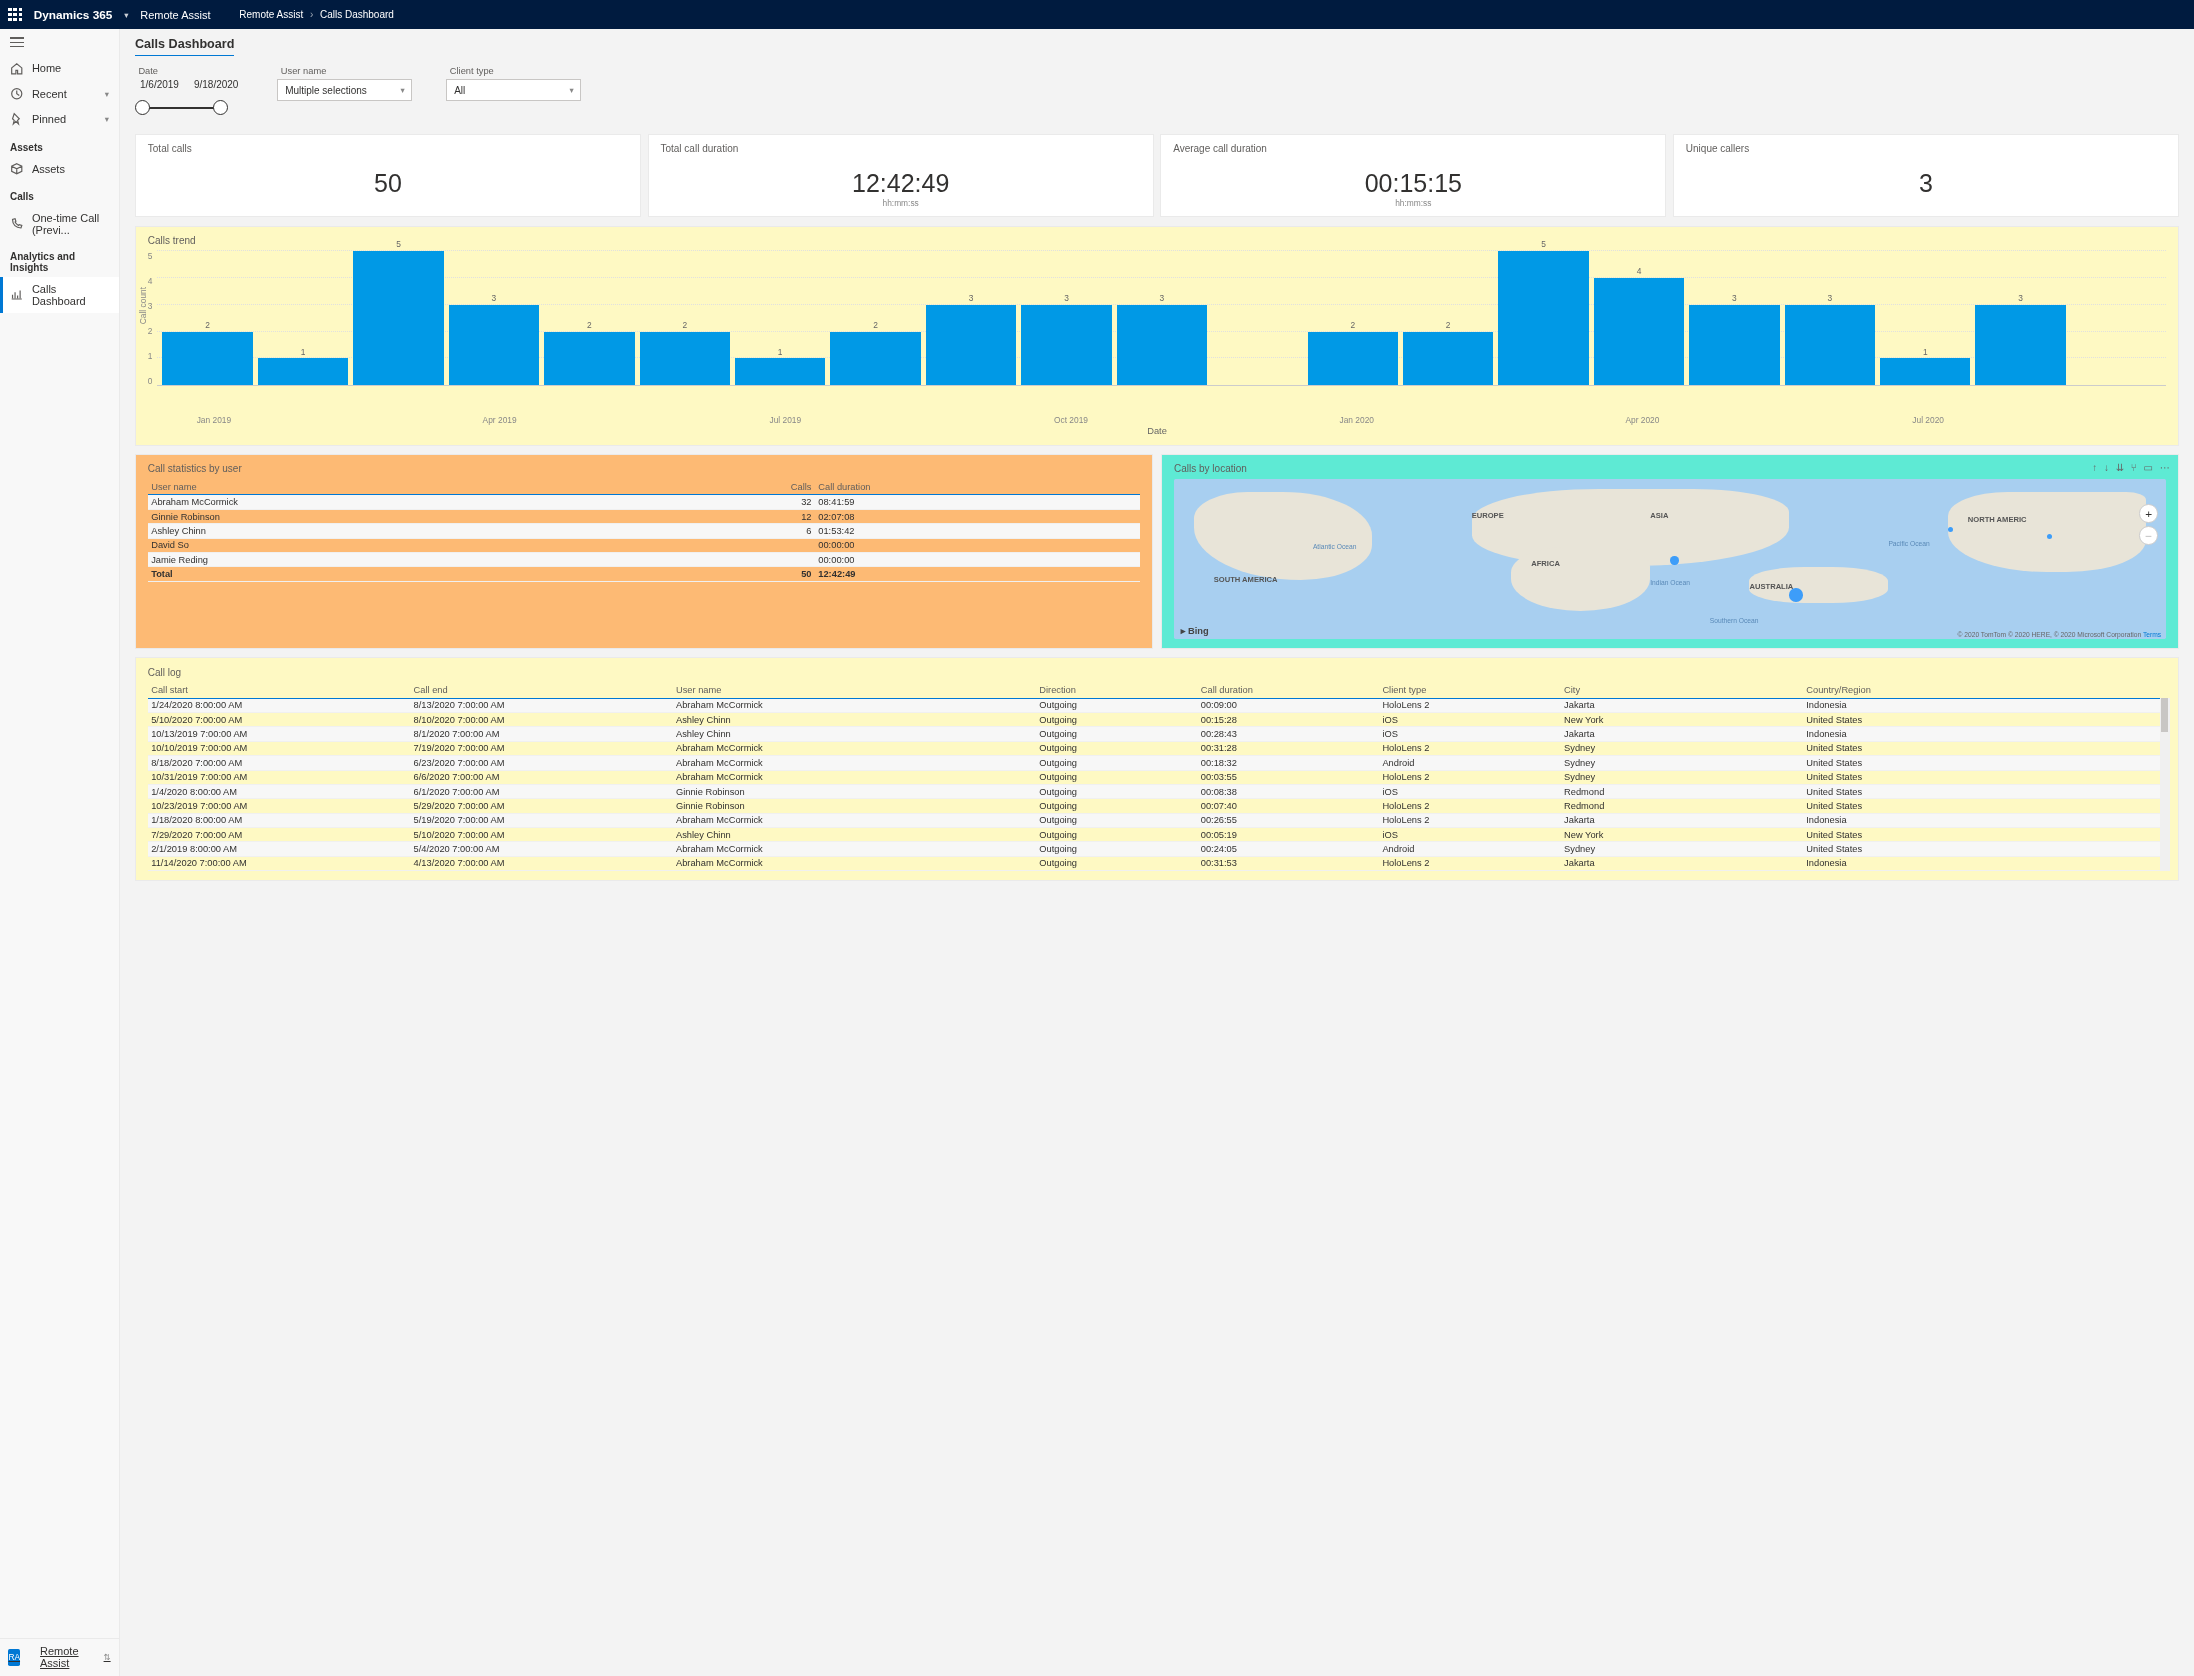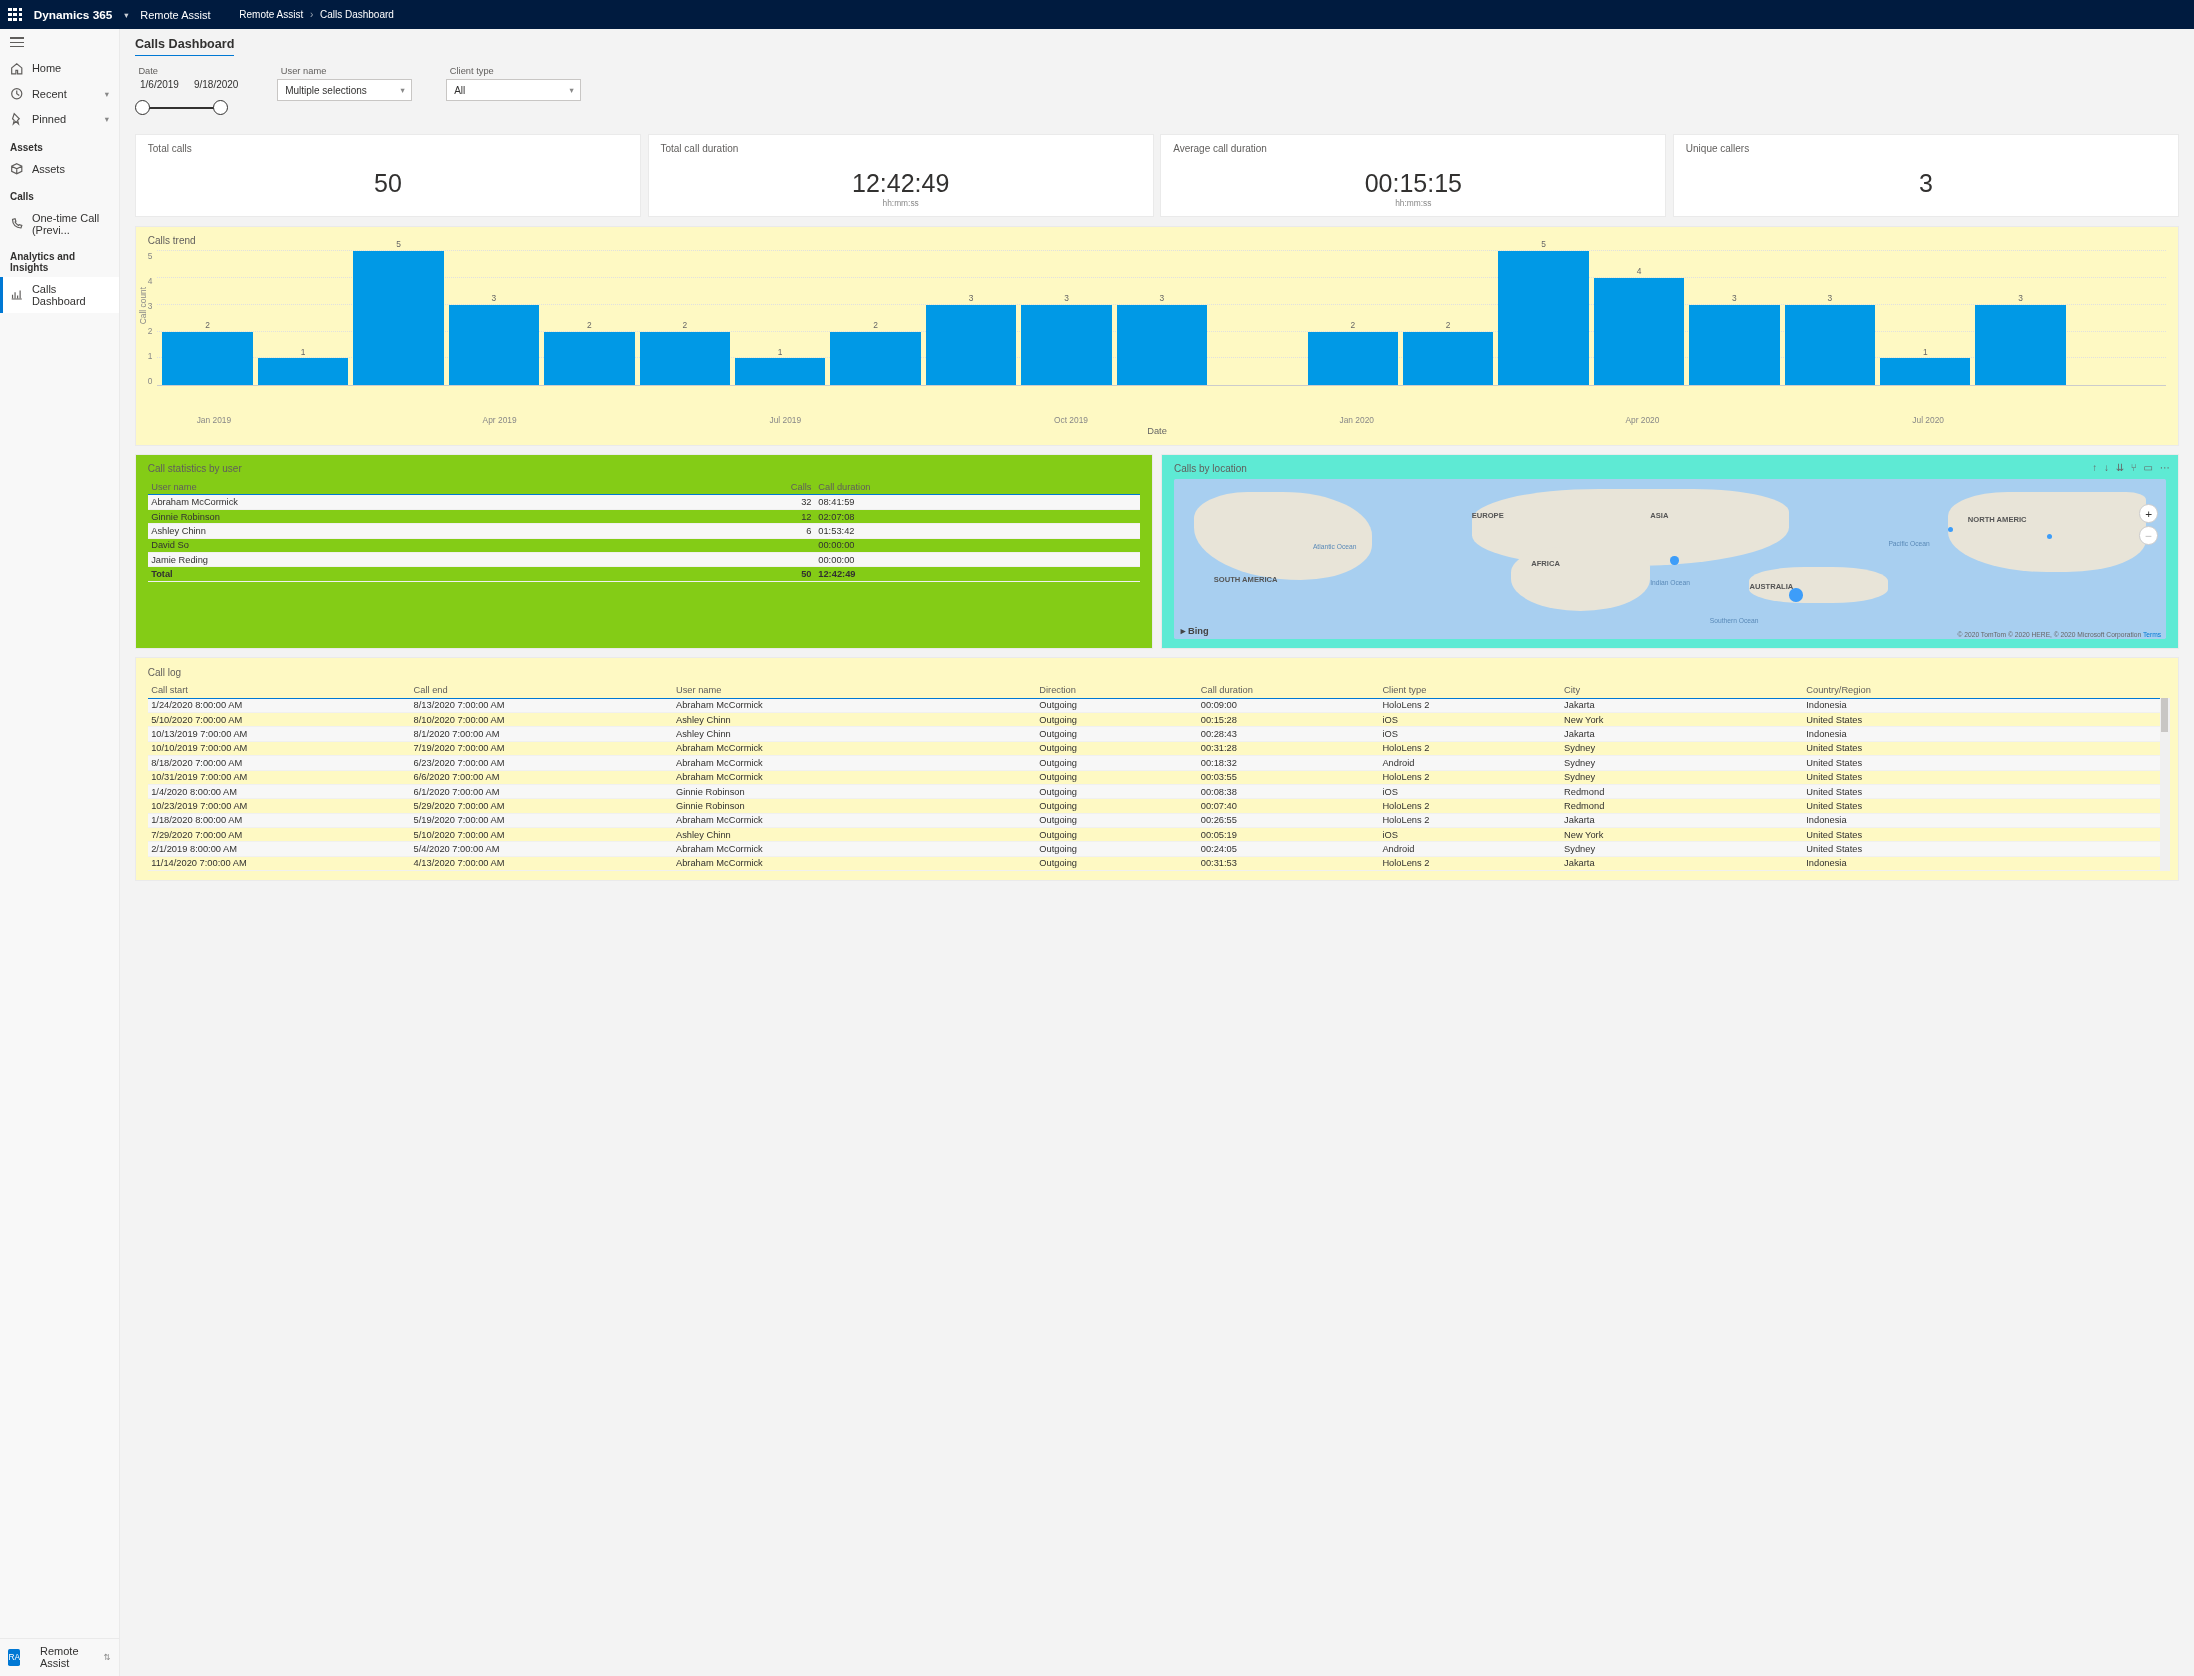--- a/index.html
+++ b/index.html
@@ -15,21 +15,21 @@
 .sidebar { width: 120px; background: #f8f8f8; border-right: 0.8px solid #eaeaea; display: flex; flex-direction: column; font-size: 11px; }
 .side-top { padding: 8.4px 10px; }
 .ham { width: 13.5px; height: 10px; display: flex; flex-direction: column; justify-content: space-between; cursor: pointer; }
 .ham span { height: 1.3px; background: #605e5c; }
 .side-item { display: flex; align-items: center; gap: 8.4px; padding: 5.9px 10px; cursor: pointer; color: #323130; position: relative; }
 .side-item .exp { margin-left: auto; font-size: 8.4px; color: #888; }
 .side-head { padding: 10px 10px 3.4px; font-weight: 600; font-size: 10px; color: #323130; }
 .side-item.active { background: #fff; }
 .side-item.active::before { content: ""; position: absolute; left: 0; top: 0; bottom: 0; width: 2.5px; background: #0078d4; }
 .ico { width: 13.5px; height: 13.5px; stroke: #605e5c; fill: none; stroke-width: 1.4; flex: 0 0 13.5px; }
-.side-bottom { margin-top: auto; border-top: 0.8px solid #eaeaea; padding: 6.7px 8.4px; display: flex; align-items: center; gap: 20px; }
+.side-bottom { margin-top: auto; border-top: 0.8px solid #eaeaea; padding: 6.7px 8.4px; display: flex; align-items: center; gap: 20px; text-decoration: underline; }
 .ra-badge { background: #0078d4; color: #fff; width: 17px; height: 17px; font-size: 8.4px; display: flex; align-items: center; justify-content: center; border-radius: 1.7px; }
 .main { flex: 1; overflow: auto; padding: 8.4px 15px 17px; }
 .page-title { font-size: 12.6px; font-weight: 600; border-bottom: 1.7px solid #0078d4; display: inline-block; padding-bottom: 3.4px; margin-bottom: 6.7px; }
 .filters { display: flex; gap: 34px; margin-bottom: 15px; margin-top: 3.4px; }
 .fgroup { display: flex; flex-direction: column; gap: 3.4px; }
 .flabel { font-size: 9.3px; color: #605e5c; padding-left: 3.4px; }
 .dr-row { display: flex; gap: 15px; font-size: 10px; padding: 0 5px; }
 .slider { position: relative; width: 93px; height: 20px; margin-top: 5px; }
 .slider .track { position: absolute; top: 8.4px; left: 6.7px; right: 6.7px; height: 1.7px; background: #323130; }
 .slider .knob { position: absolute; top: 1.7px; width: 15px; height: 15px; border: 1.3px solid #323130; border-radius: 50%; background: #fff; }
@@ -47,21 +47,21 @@
 .ylabel { position: absolute; left: -5px; top: 50%; transform: rotate(-90deg) translateX(11.8px); font-size: 8.4px; color: #888; transform-origin: left; }
 .bars { flex: 1; display: flex; align-items: flex-end; gap: 5px; height: 135px; border-bottom: 0.8px solid #ccc; position: relative; }
 .bars::before, .bars::after { content:""; }
 .grid-line { position: absolute; left: 0; right: 0; border-top: 0.8px dotted #e0e0e0; }
 .bar { flex: 1; background: #0099e6; position: relative; }
 .bar .bval { position: absolute; top: -11.8px; left: 50%; transform: translateX(-50%); font-size: 8.4px; color: #666; }
 .xaxis { display: flex; font-size: 8.4px; color: #888; margin-top: 3.4px; margin-left: 18.5px; }
 .xaxis span { flex: 1; text-align: center; }
 .xcenter { text-align: center; font-size: 9.3px; color: #666; margin-top: 1.7px; }
 .two-col { display: flex; gap: 8.4px; margin-bottom: 8.4px; }
-.stats-card { flex: 1; background: #84cc16; border: 0.8px solid #eaeaea; padding: 8.4px 11.8px; }
+.stats-card { flex: 1; background: #fdba74; border: 0.8px solid #eaeaea; padding: 8.4px 11.8px; }
 .map-card { flex: 1; background: #5eead4; border: 0.8px solid #eaeaea; padding: 8.4px 11.8px; position: relative; }
 .tbl { width: 100%; font-size: 9.3px; border-collapse: collapse; }
 .tbl th { text-align: left; font-weight: 400; color: #605e5c; padding: 2.5px 3.4px; border-bottom: 0.8px solid #0078d4; }
 .tbl th.num, .tbl td.num { text-align: right; }
 .tbl td { padding: 1.7px 3.4px; border-bottom: 0.8px solid #f0f0f0; }
 .tbl tbody tr:nth-child(odd) { background: #f7f7f7; }
 .tbl tfoot td { font-weight: 600; border-top: 1.3px solid #0078d4; }
 .map { height: 160px; background: #a8cff0; position: relative; border-radius: 1.7px; overflow: hidden; }
 .land { position: absolute; background: #e8e4d8; }
 .map-label { position: absolute; font-size: 7.6px; font-weight: 700; color: #555; }

